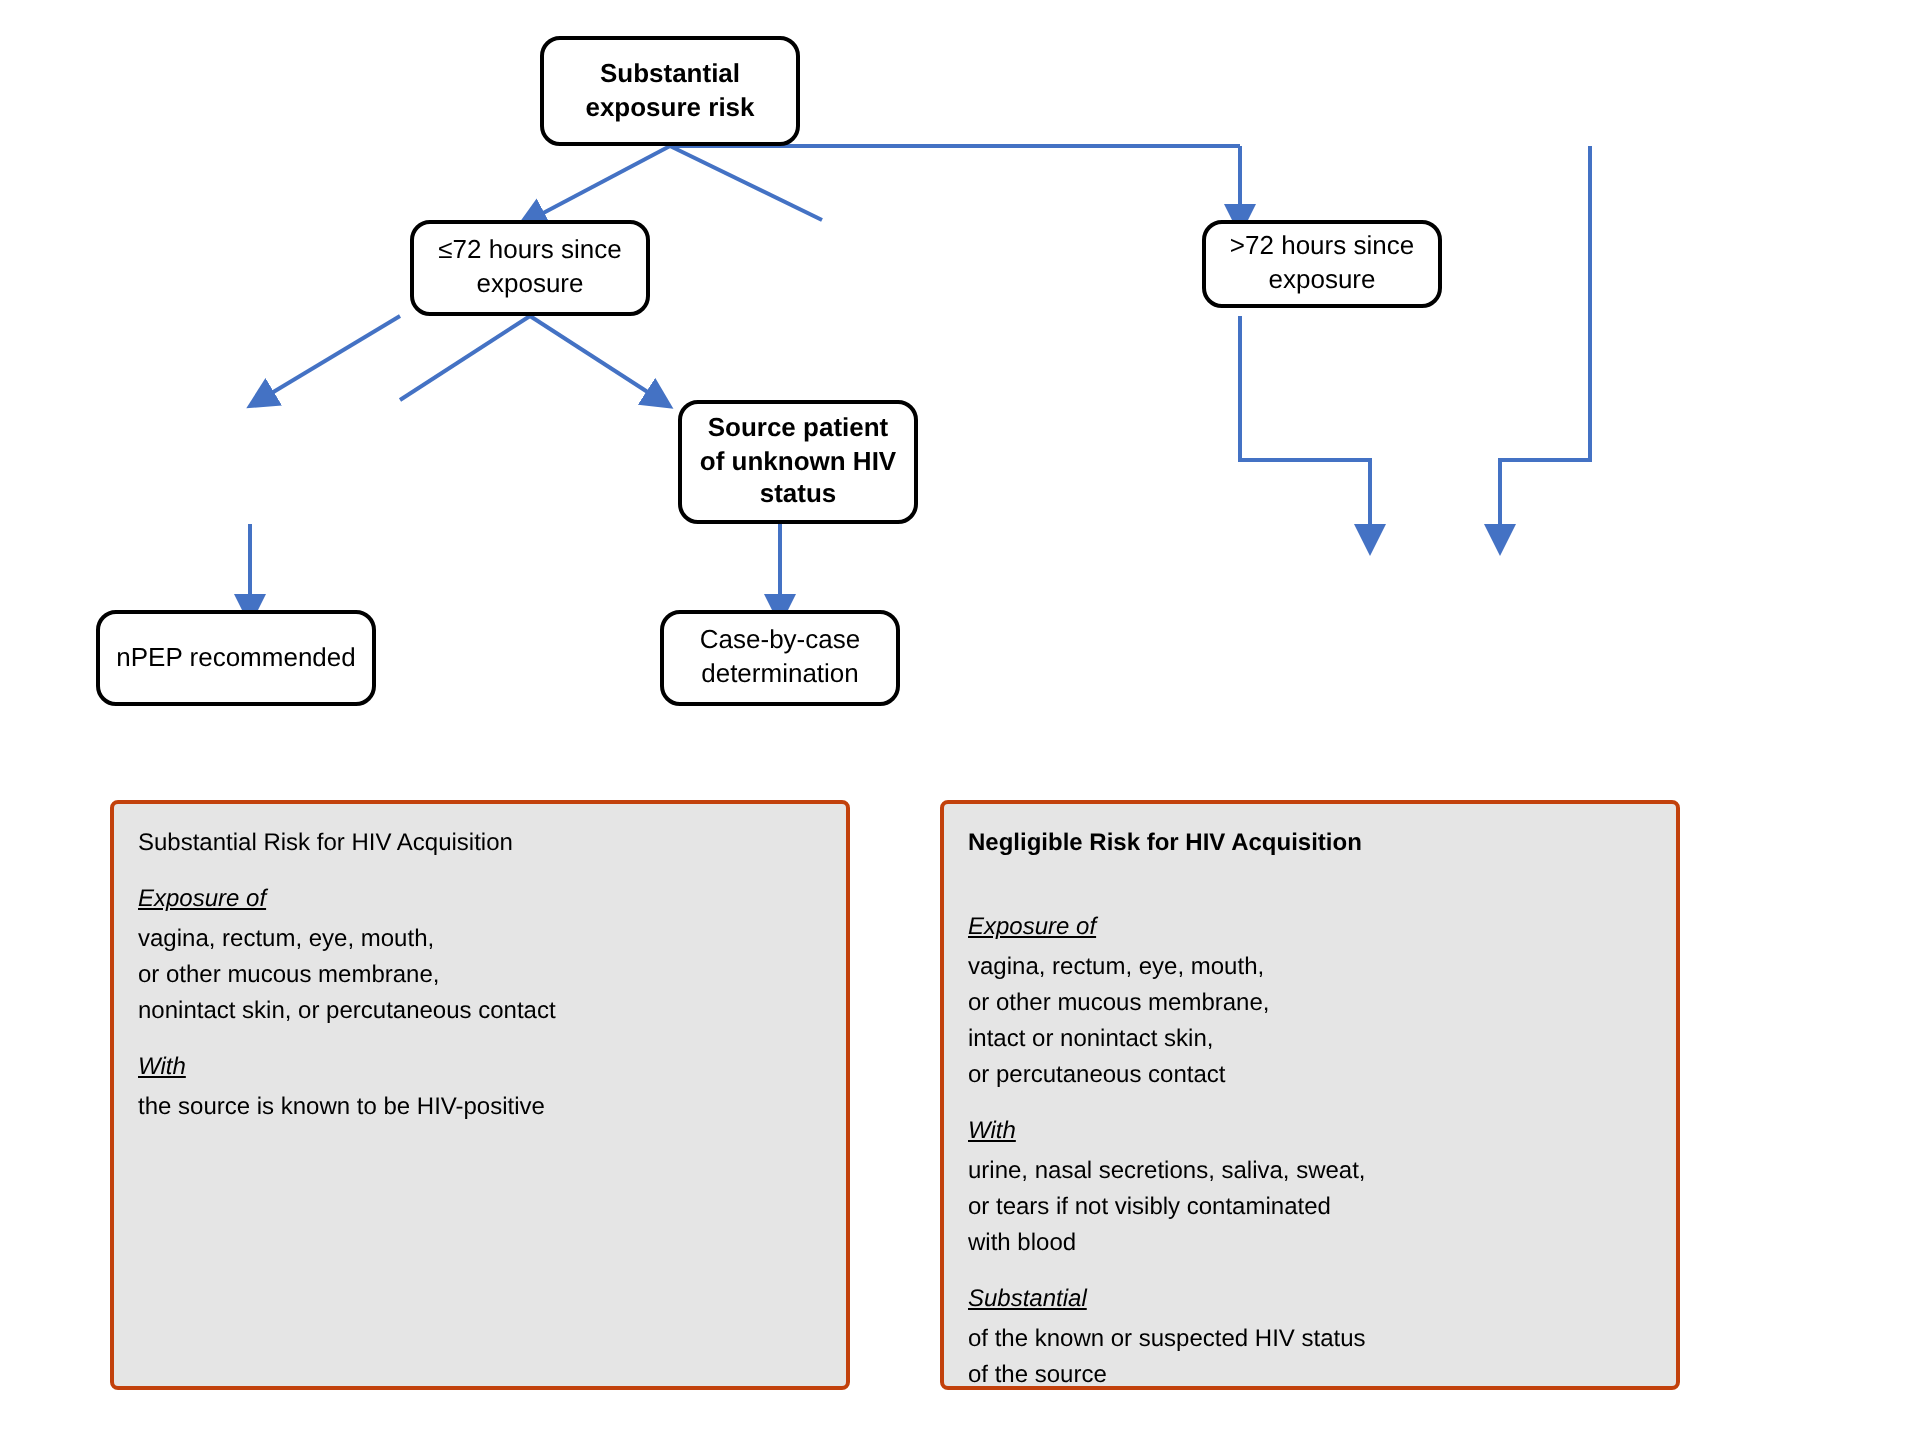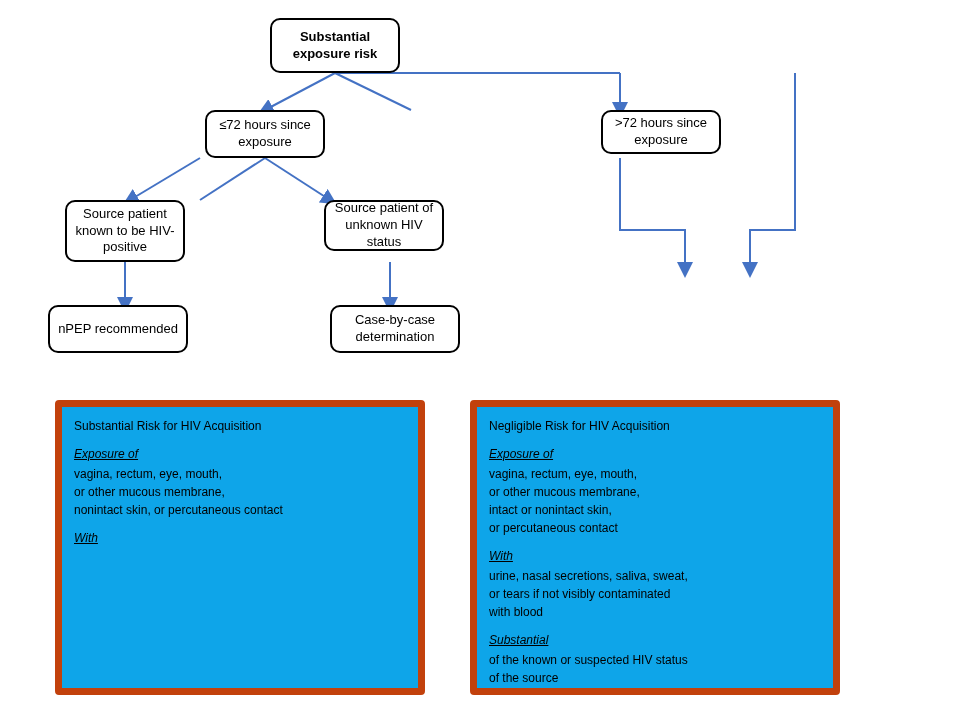--- a/index.html
+++ b/index.html
@@ -27,23 +27,23 @@
       text-align: center;
       display: flex;
       align-items: center;
       justify-content: center;
       padding: 6px 8px;
       line-height: 1.3;
     }
 
     .info-box {
       position: absolute;
-      border: 7px solid #c2410c;
+      border: 2px solid #c2410c;
       border-radius: 4px;
-      background: #0ea5e9;
+      background: #e5e5e5;
       padding: 10px 12px;
       font-size: 12px;
       line-height: 1.5;
       text-align: left;
     }
 
     .info-box .section-title {
       text-decoration: underline;
       font-style: italic;
       display: block;
@@ -116,49 +116,47 @@
 
 
   <div class="box" style="left:205px; top:110px; width:120px; height:48px;justify-content:flex-end;">
     <span>≤72 hours since exposure</span>
   </div>
 
   <div class="box" style="left:560px; top:110px; width:120px; height:44px;margin-left:41px;">
     <span>&gt;72 hours since exposure</span>
   </div>
 
-  <div class="box" style="left:65px; top:200px; width:120px; height:62px;">
-    <span>Source patient known to be HIV-positive</span>
-  </div>
 
-  <div class="box" style="left:324px; top:200px; width:120px; height:51px;">
+  <div class="box" style="left:339px; top:200px; width:120px; height:62px;font-weight:bold;">
     <span>Source patient of unknown HIV status</span>
   </div>
 
   <div class="box" style="left:48px; top:305px; width:140px; height:48px;">
     <span>nPEP recommended</span>
   </div>
 
-  <div class="box" style="left:330px; top:305px; width:130px; height:48px;">
+  <div class="box" style="left:330px; top:305px; width:120px; height:48px;">
     <span>Case-by-case determination</span>
   </div>
 
 
   <div class="info-box" style="left:55px; top:400px; width:370px; height:295px;">
     <span style="font-weight:normal; display:block; margin-bottom:10px;">Substantial Risk for HIV Acquisition</span>
 
     <span class="section-title">Exposure of</span>
     <span class="section-content">vagina, rectum, eye, mouth,<br>or other mucous membrane,<br>nonintact skin, or percutaneous contact</span>
 
     <span class="section-title">With</span>
 
+    <span>the source is known  to be HIV-positive</span>
   </div>
 
   <div class="info-box" style="left:470px; top:400px; width:370px; height:295px;">
-    <span style="font-weight:normal; display:block; margin-bottom:10px;">Negligible Risk for HIV Acquisition</span>
+    <span style="font-weight:bold; display:block; margin-bottom:24px;">Negligible Risk for HIV Acquisition</span>
 
     <span class="section-title">Exposure of</span>
     <span class="section-content">vagina, rectum, eye, mouth,<br>or other mucous membrane,<br>intact or nonintact skin,<br>or percutaneous contact</span>
 
     <span class="section-title">With</span>
     <span class="section-content">urine, nasal secretions, saliva, sweat,<br>or tears if not visibly contaminated<br>with blood</span>
 
     <span class="section-title">Substantial</span>
     <span>of the known  or suspected HIV status<br>of the source</span>
   </div>

